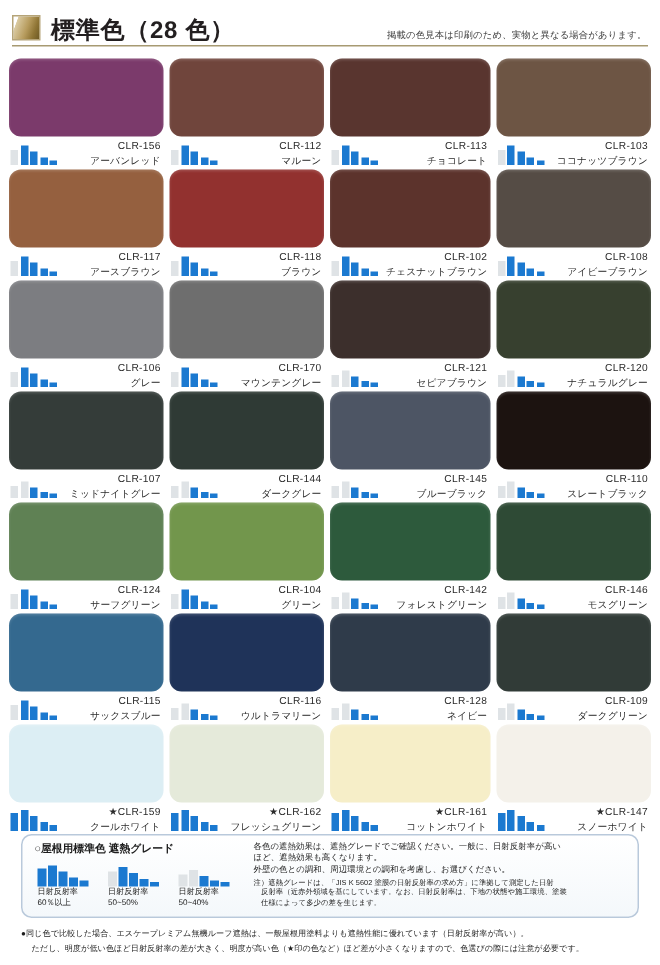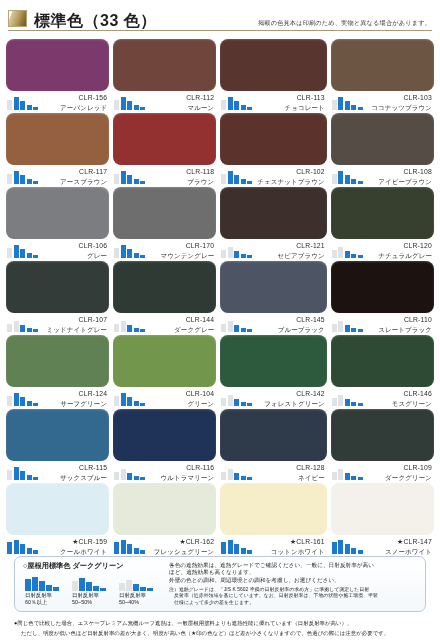--- a/index.html
+++ b/index.html
@@ -198,21 +198,21 @@
   .footer p.indent { padding-left: 7px; }
 </style>
 </head>
 <body>
 
 <div id="page">
 
   <div class="header">
     <div class="header-inner">
       <div class="logo-mark"></div>
-      <div class="page-title">標準色（33 色）</div>
+      <div class="page-title">標準色（28 色）</div>
     </div>
     <div class="header-note">掲載の色見本は印刷のため、実物と異なる場合があります。</div>
   </div>
 
   <div class="grid" id="swatch-grid">
       <div class="cell">
         <div class="swatch" style="background: rgb(123, 58, 107);"></div>
         <div class="cell-foot">
           <div class="grade-chart">
             <div class="bar pale" style="height: 10px;"></div>
@@ -656,21 +656,21 @@
           <div class="labels">
             <div class="code">★CLR-147</div>
             <div class="name">スノーホワイト</div>
           </div>
         </div>
       </div>
     </div>
 
   <div class="info-box">
     <div class="info-left">
-      <div class="info-left-title">○屋根用標準色 ダークグリーン</div>
+      <div class="info-left-title">○屋根用標準色 遮熱グレード</div>
       <div class="legend-row" id="legend-row">
           <div class="legend-item">
             <div class="legend-chart">
               <div class="bar" style="height: 12px;"></div>
               <div class="bar" style="height: 14px;"></div>
               <div class="bar" style="height: 10px;"></div>
               <div class="bar" style="height: 6px;"></div>
               <div class="bar" style="height: 4px;"></div>
             </div>
             <div class="legend-label">日射反射率</div>

